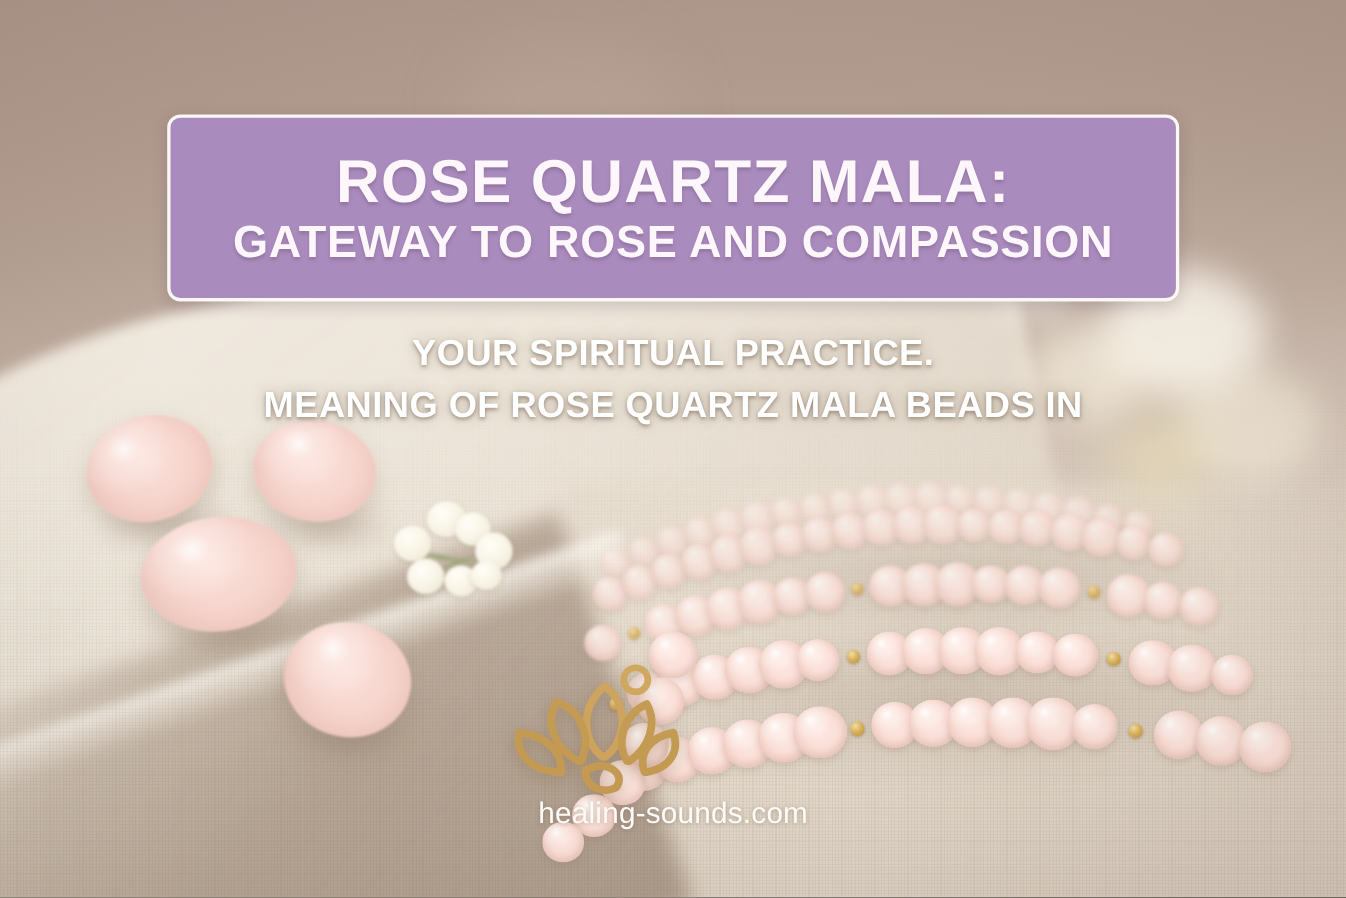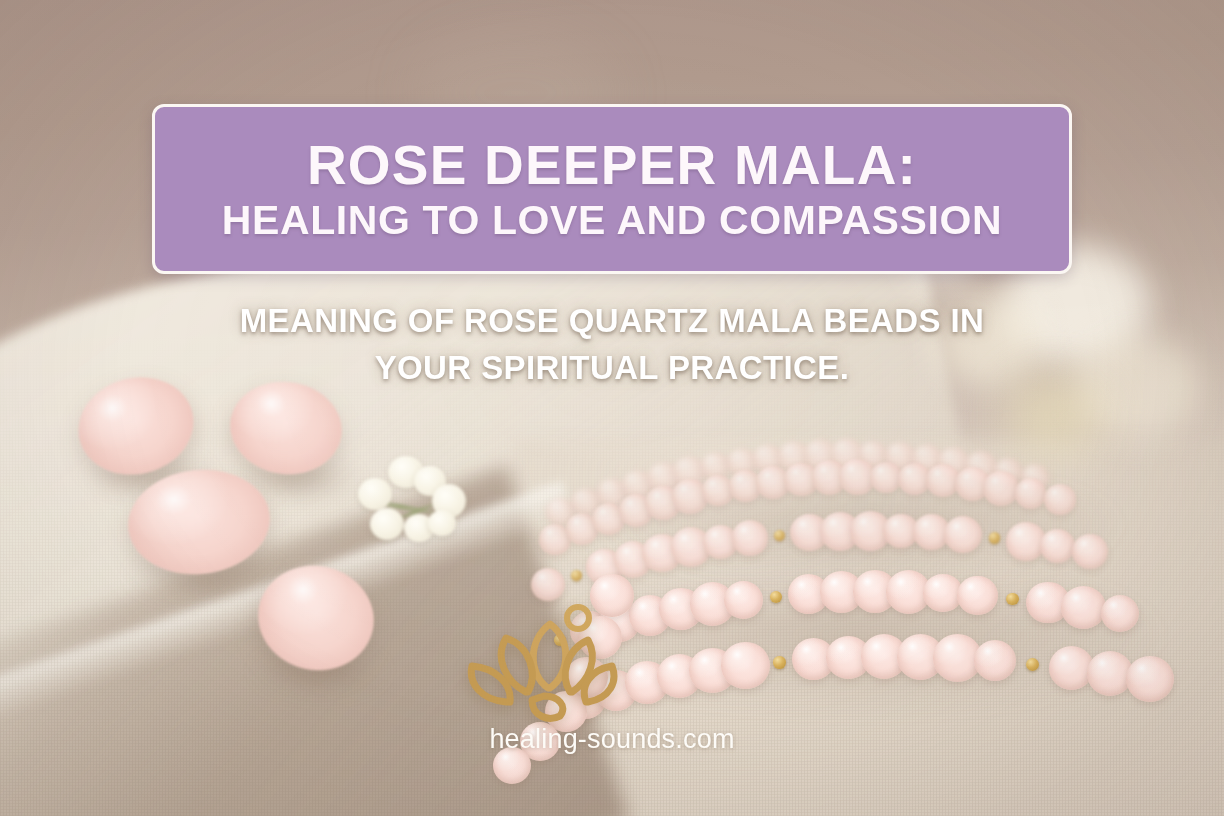--- a/index.html
+++ b/index.html
@@ -500,24 +500,24 @@
         <path d="M126 106 C 148 102, 156 86, 150 70 C 128 74, 118 90, 124 106 Z"></path>
 
         <path d="M70 104 C 70 120, 86 126, 98 120 C 106 110, 96 100, 82 100 Z"></path>
       </g>
     </svg>
 
     <div class="vignette"></div>
   </div>
 
   <div class="title-banner">
-    <div class="title-line-1">ROSE DEEPER MALA:</div>
-    <div class="title-line-2">HEALING TO LOVE AND COMPASSION</div>
+    <div class="title-line-1">ROSE QUARTZ MALA:</div>
+    <div class="title-line-2">GATEWAY TO ROSE AND COMPASSION</div>
   </div>
 
   <div class="subtitle">
+    <div>YOUR SPIRITUAL PRACTICE.</div>
     <div>MEANING OF ROSE QUARTZ MALA BEADS IN</div>
-    <div>YOUR SPIRITUAL PRACTICE.</div>
   </div>
 
   <div class="watermark">healing-sounds.com</div>
 
 </div>
 
 </body></html>

